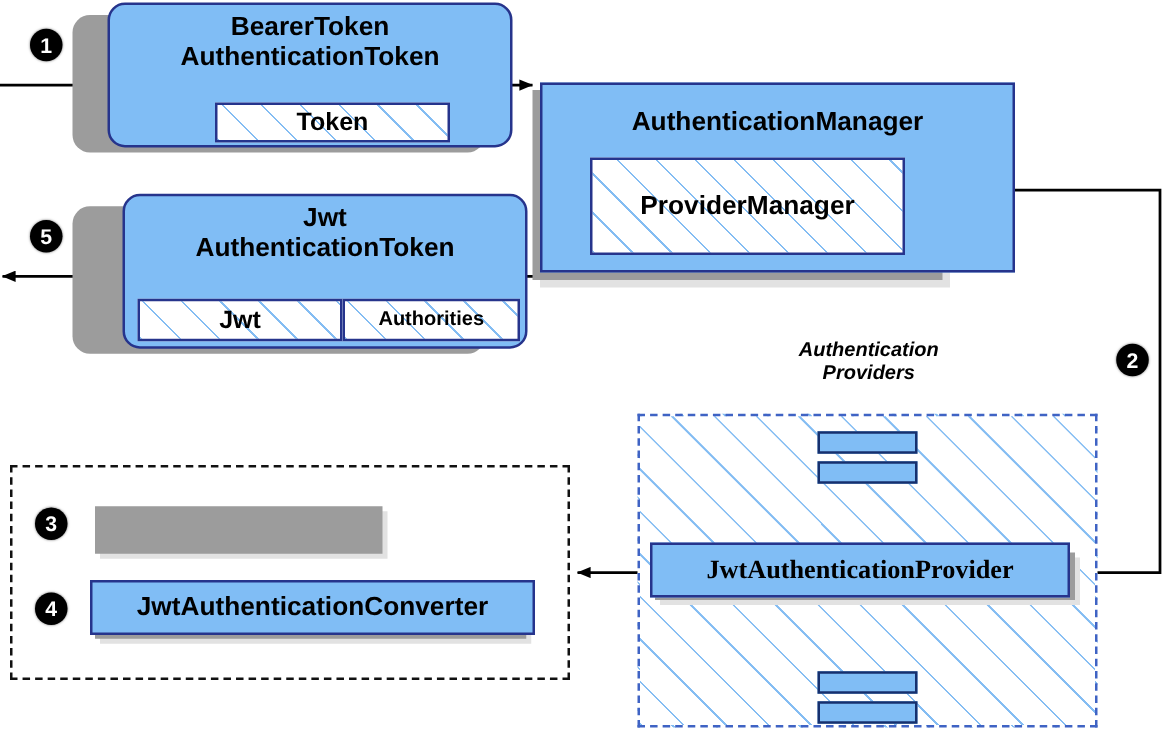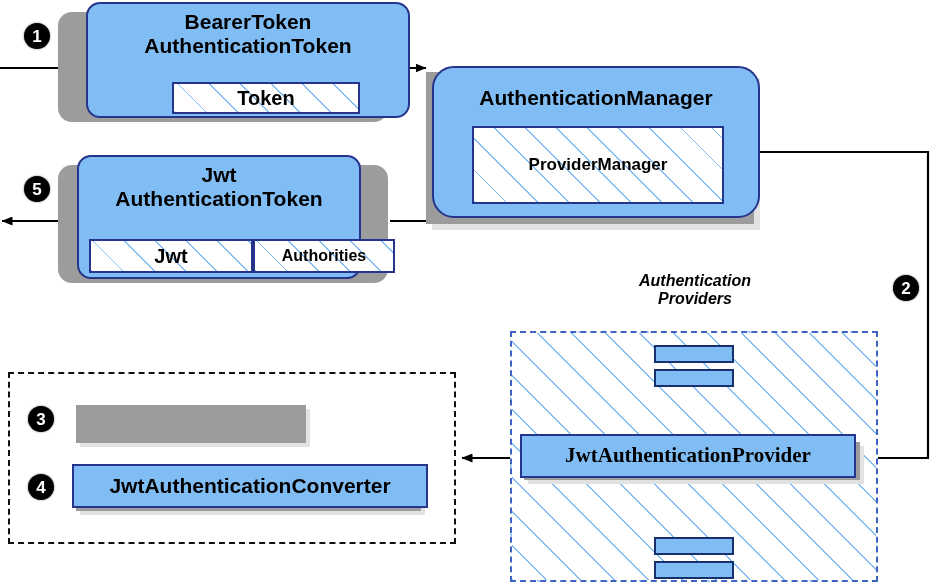--- a/index.html
+++ b/index.html
@@ -130,29 +130,29 @@
       <div>BearerToken</div>
       <div>AuthenticationToken</div>
     </div>
     <div class="hatch-white" style="position:absolute;left:84px;top:78px;width:188px;height:32px;font-size:20px;">
       <span>Token</span>
     </div>
   </div>
 
   <div class="shadow2" style="left:432px;top:78px;width:328px;height:152px;"></div>
   <div class="shadow" style="left:426px;top:72px;width:328px;height:152px;"></div>
-  <div class="node" style="left:432px;top:66px;width:328px;height:152px;padding-top:18px;border-radius:22px;">
+  <div class="node" style="left:432px;top:66px;width:380px;height:152px;padding-top:18px;">
     <div class="title" style="font-size:21px;">AuthenticationManager</div>
-    <div class="hatch-white" style="position:absolute;left:38px;top:58px;width:252px;height:78px;font-size:17px;">
+    <div class="hatch-white" style="position:absolute;left:38px;top:58px;width:252px;height:78px;font-size:21px;">
       <span>ProviderManager</span>
     </div>
   </div>
 
   <div class="shadow" style="left:58px;top:165px;width:330px;height:118px;border-radius:14px;"></div>
-  <div class="node rounded" style="left:57px;top:155px;width:284px;height:124px;padding-top:6px;">
+  <div class="node rounded" style="left:78px;top:155px;width:324px;height:124px;padding-top:6px;">
     <div class="title" style="font-size:21px;">
       <div>Jwt</div>
       <div>AuthenticationToken</div>
     </div>
     <div class="hatch-white" style="position:absolute;left:10px;top:82px;width:164px;height:34px;font-size:20px;">
       <span>Jwt</span>
     </div>
     <div class="hatch-white" style="position:absolute;left:174px;top:82px;width:142px;height:34px;font-size:16px;">
       <span>Authorities</span>
     </div>

